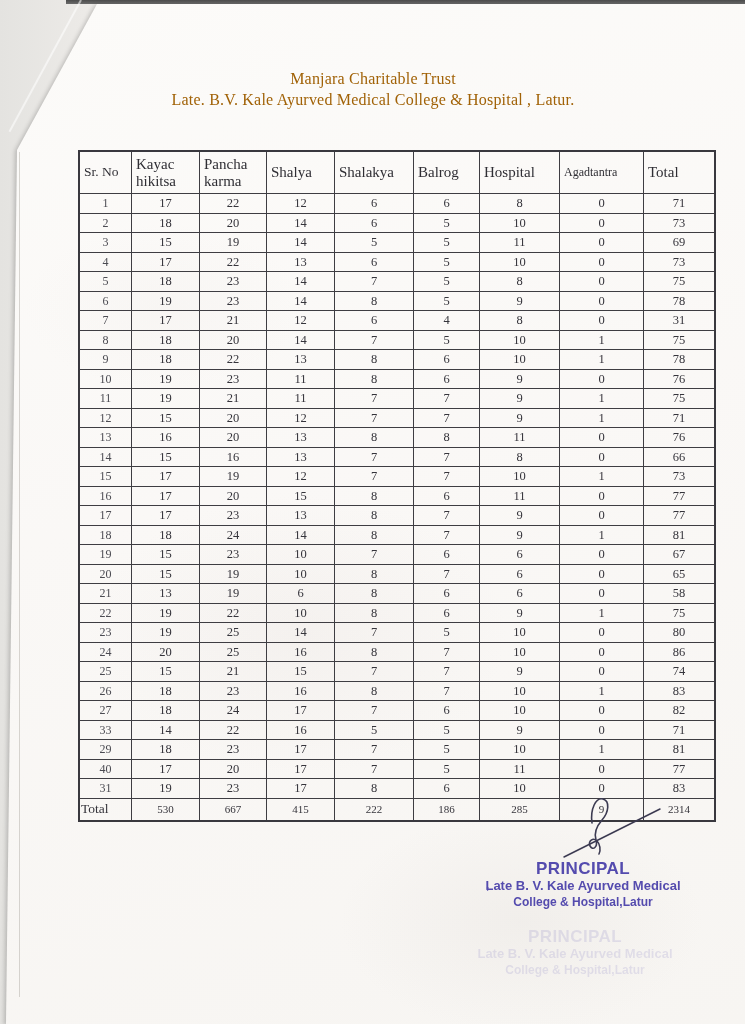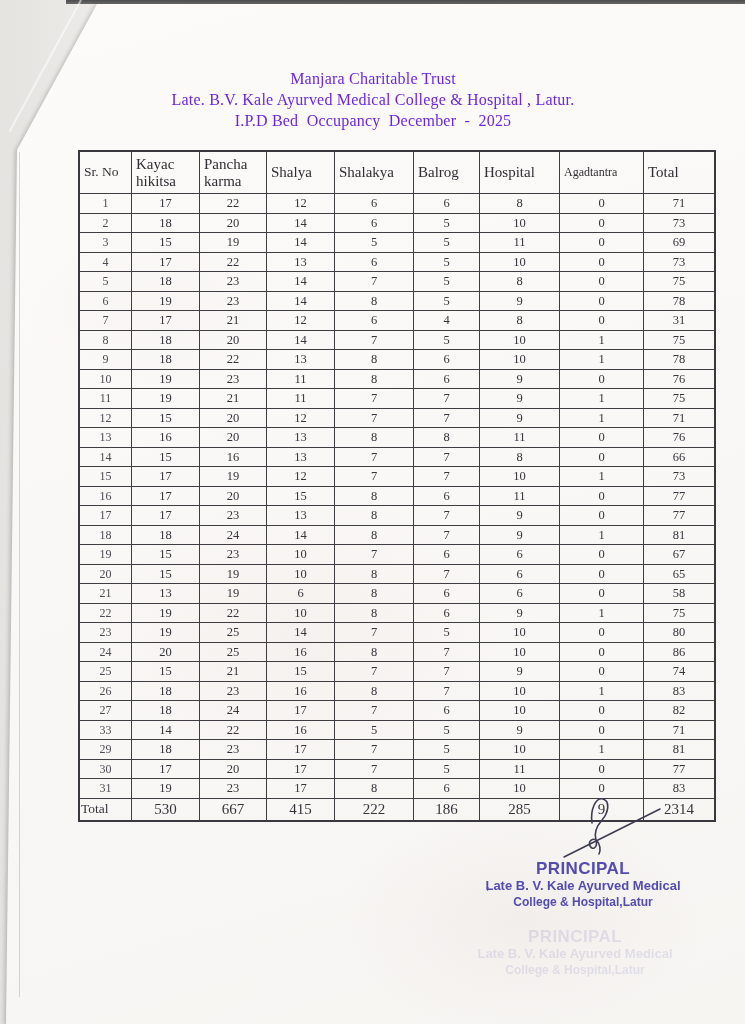--- a/index.html
+++ b/index.html
@@ -35,39 +35,39 @@
     background:
       radial-gradient(ellipse 300px 200px at 40% 62%, rgba(214,203,198,0.14), transparent 70%),
       radial-gradient(ellipse 260px 160px at 70% 90%, rgba(205,198,192,0.16), transparent 70%),
       radial-gradient(ellipse 200px 120px at 22% 30%, rgba(222,215,210,0.10), transparent 70%);
   }
   
   .left-fold-line {
     position:absolute; left:19px; top:152px; width:1px; height:845px;
     background:rgba(148,142,136,0.35);
   }
-  .title-block { position:absolute; left:78px; top:68px; width:590px; text-align:center; color:#6d28d9; }
+  .title-block { position:absolute; left:78px; top:68px; width:590px; text-align:center; color:#a16207; }
   .title-line { font-size:16px; line-height:21px; letter-spacing:0.2px; white-space:pre; }
 
   table.occupancy {
     position:absolute; left:78px; top:150px; width:590px;
     border-collapse:collapse; table-layout:fixed;
     border:2px solid #39383e;
     color:var(--table-ink, #35343b);
   }
   .occupancy th, .occupancy td { border:1px solid #3e3d42; padding:0; overflow:hidden; }
   .occupancy thead th {
     height:41px; font-weight:normal; font-size:15px; text-align:left;
     padding-left:4px; line-height:1.1; vertical-align:middle; color:#2f2e34;
   }
   .occupancy thead th.c0 { font-size:13.5px; }
   .occupancy thead th.c7 { font-size:12px; }
   .occupancy tbody td { height:18.5px; font-size:12.5px; text-align:center; line-height:1; }
   .occupancy tbody td.c0 { color:#4b4b52; font-size:12px; }
-  .occupancy tfoot td { height:21px; font-size:15px; text-align:center; }
+  .occupancy tfoot td { height:21px; font-size:11px; text-align:center; }
   .occupancy tfoot td.c0 { text-align:left; padding-left:1px; font-size:13.5px; }
   .c0{width:47px} .c1{width:63px} .c2{width:62px} .c3{width:63px} .c4{width:74px}
   .c5{width:61px} .c6{width:75px} .c7{width:79px} .c8{width:66px}
 
   .signature-svg { position:absolute; left:548px; top:793px; }
   .stamp-block {
     position:absolute; left:480px; top:860px; width:206px; text-align:center;
     color:var(--stamp-ink, #544bae);
     font-family:"Liberation Sans", sans-serif; font-weight:bold;
   }
@@ -92,21 +92,20 @@
 <div class="fold-highlight"></div>
 
 <div class="paper-wrap">
   <div class="paper"></div>
 </div>
 <div class="left-fold-line"></div>
 
 <div class="title-block">
   <div class="title-line">Manjara Charitable Trust</div>
   <div class="title-line">Late. B.V. Kale Ayurved Medical College &amp; Hospital , Latur.</div>
-  <div class="title-line">I.P.D Bed  Occupancy  December  -  2025</div>
 </div>
 
 <table class="occupancy">
   <thead>
     <tr>
         <th class="c0">Sr. No</th>
         <th class="c1">Kayac hikitsa</th>
         <th class="c2">Pancha karma</th>
         <th class="c3">Shalya</th>
         <th class="c4">Shalakya</th>
@@ -430,21 +429,21 @@
         <td class="c1">18</td>
         <td class="c2">23</td>
         <td class="c3">17</td>
         <td class="c4">7</td>
         <td class="c5">5</td>
         <td class="c6">10</td>
         <td class="c7">1</td>
         <td class="c8">81</td>
       </tr>
       <tr>
-        <td class="c0">30</td>
+        <td class="c0">40</td>
         <td class="c1">17</td>
         <td class="c2">20</td>
         <td class="c3">17</td>
         <td class="c4">7</td>
         <td class="c5">5</td>
         <td class="c6">11</td>
         <td class="c7">0</td>
         <td class="c8">77</td>
       </tr>
       <tr>

